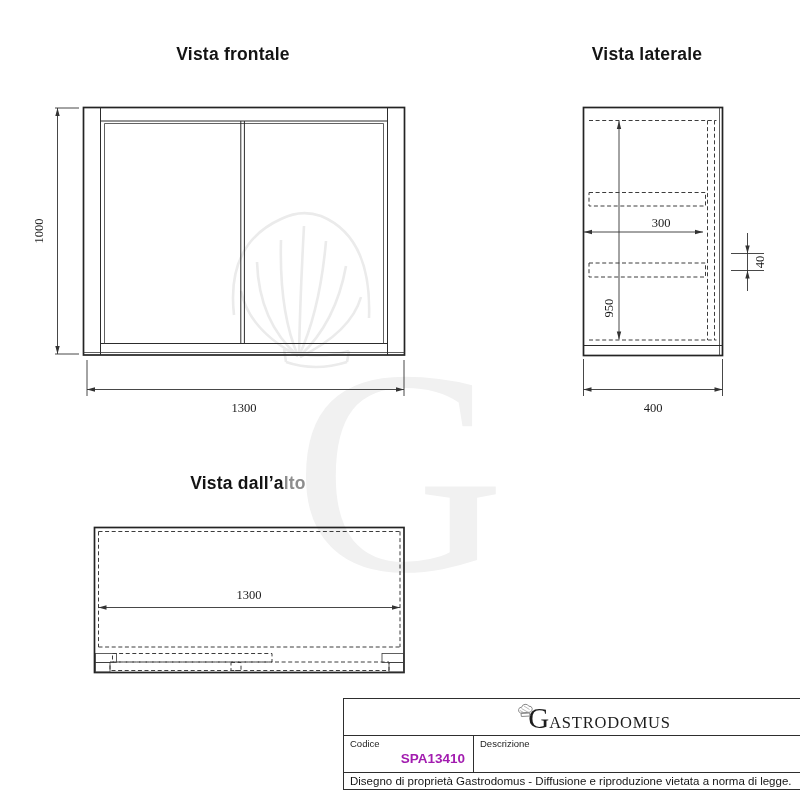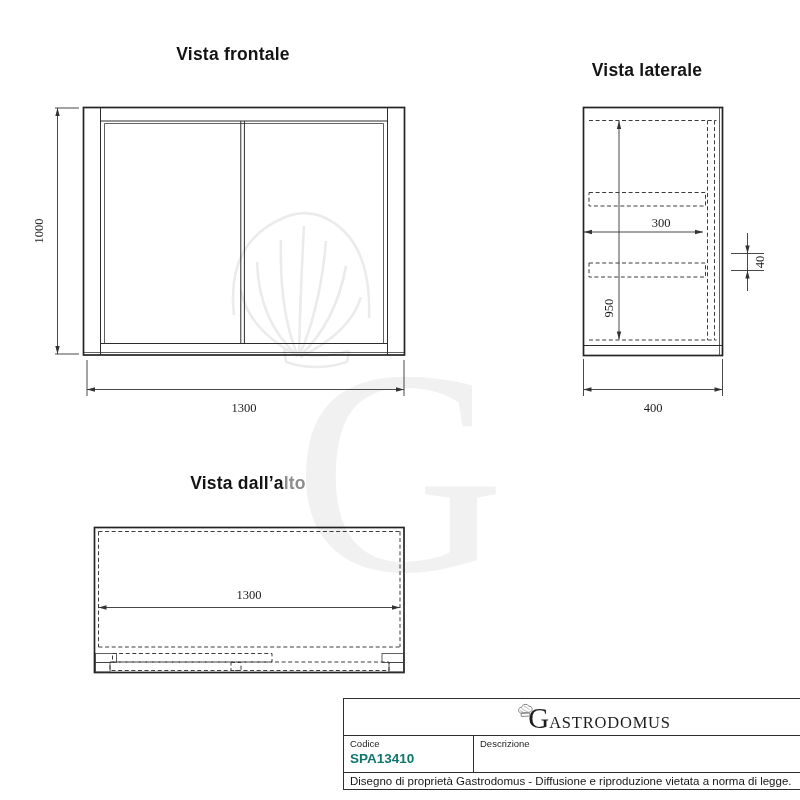--- a/index.html
+++ b/index.html
@@ -32,21 +32,21 @@
   }
   .logo-hat{position:relative;top:-9px;left:6px;}
   .logo-g{font-size:29px;}
   .logo-rest{font-size:16.5px;letter-spacing:.8px;}
   .tb-mid-row{
     height:37px;border-top:1px solid #2e2e2e;display:flex;box-sizing:border-box;
   }
   .tb-cell-code{width:130px;border-right:1px solid #2e2e2e;box-sizing:border-box;padding:2px 8px 0 6px;}
   .tb-cell-desc{flex:1;padding:2px 0 0 6px;}
   .tb-label{font-size:9.5px;color:#222;}
-  .tb-code-value{font-size:13.5px;font-weight:bold;margin-top:2px;color:#0f766e;}
+  .tb-code-value{font-size:13.5px;font-weight:bold;margin-top:2px;color:#a21caf;text-align:right;}
   .tb-desc-value{font-size:11.5px;margin-top:4px;color:#151515;}
   .tb-bottom-row{
     border-top:1px solid #2e2e2e;height:17px;box-sizing:border-box;
     font-size:11.5px;color:#151515;padding:2px 0 0 6px;white-space:nowrap;
   }
   
   .ln{stroke:#2c2c2c;stroke-width:1;fill:none;}
   .ln-heavy{stroke:#242424;stroke-width:1.7;fill:none;}
   .ln-thin{stroke:#3a3a3a;stroke-width:.8;fill:none;}
   .dash{stroke:#3c3c3c;stroke-width:1;fill:none;stroke-dasharray:4 2.6;}
@@ -167,21 +167,21 @@
   <g>
     <line class="dim" x1="98.5" y1="607.5" x2="400" y2="607.5"></line>
     <polygon class="arr" points="98.5,607.5 106.5,605.3 106.5,609.7"></polygon>
     <polygon class="arr" points="400,607.5 392,605.3 392,609.7"></polygon>
     <text class="dimtext" text-anchor="middle" x="249" y="599">1300</text>
   </g>
 </svg>
 
 <div class="vtitle" style="left:108px;top:44px;">Vista frontale</div>
 
-<div class="vtitle" style="left:522px;top:44px;margin-top:16px;">Vista laterale</div>
+<div class="vtitle" style="left:522px;top:44px;">Vista laterale</div>
 
 <div class="vtitle" style="left:123px;top:473px;text-align:center;"><span>Vista dall’a</span><span class="faded">lto</span></div>
 
 <div class="tb">
   <div class="tb-logo-row">
     <div class="logo">
       <svg class="logo-hat" width="17" height="16" viewBox="0 0 17 16">
         <path d="M3.5,10 Q1,9 1.6,6.5 Q2.2,4 4.6,4.3 Q5.2,1.6 8,1.3 Q10.8,1 11.8,3.2 Q14.6,2.8 15.2,5.4 Q15.8,8 13,9.2 Z" fill="#ffffff" stroke="#8a8a8a" stroke-width="1"></path>
         <path d="M4.5,5.5 L11.5,9.5 M7,3 L12.5,6.5 M3,7.5 L10,11.5" stroke="#9a9a9a" stroke-width=".7" fill="none"></path>
         <path d="M4,10.5 L12.6,10 L13,13 L4.4,13.5 Z" fill="#ffffff" stroke="#8a8a8a" stroke-width="1"></path>

